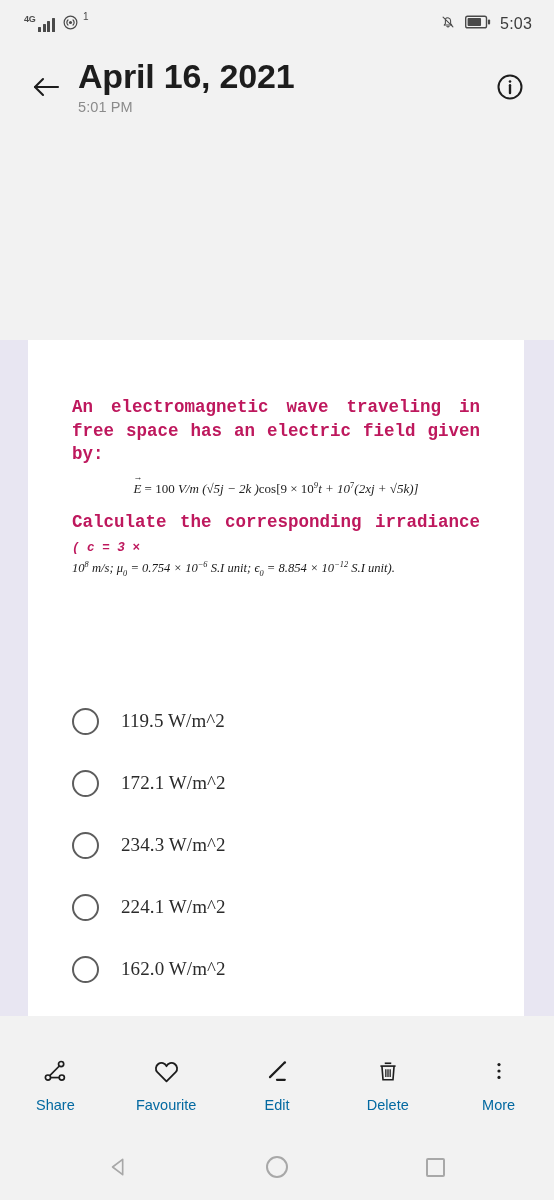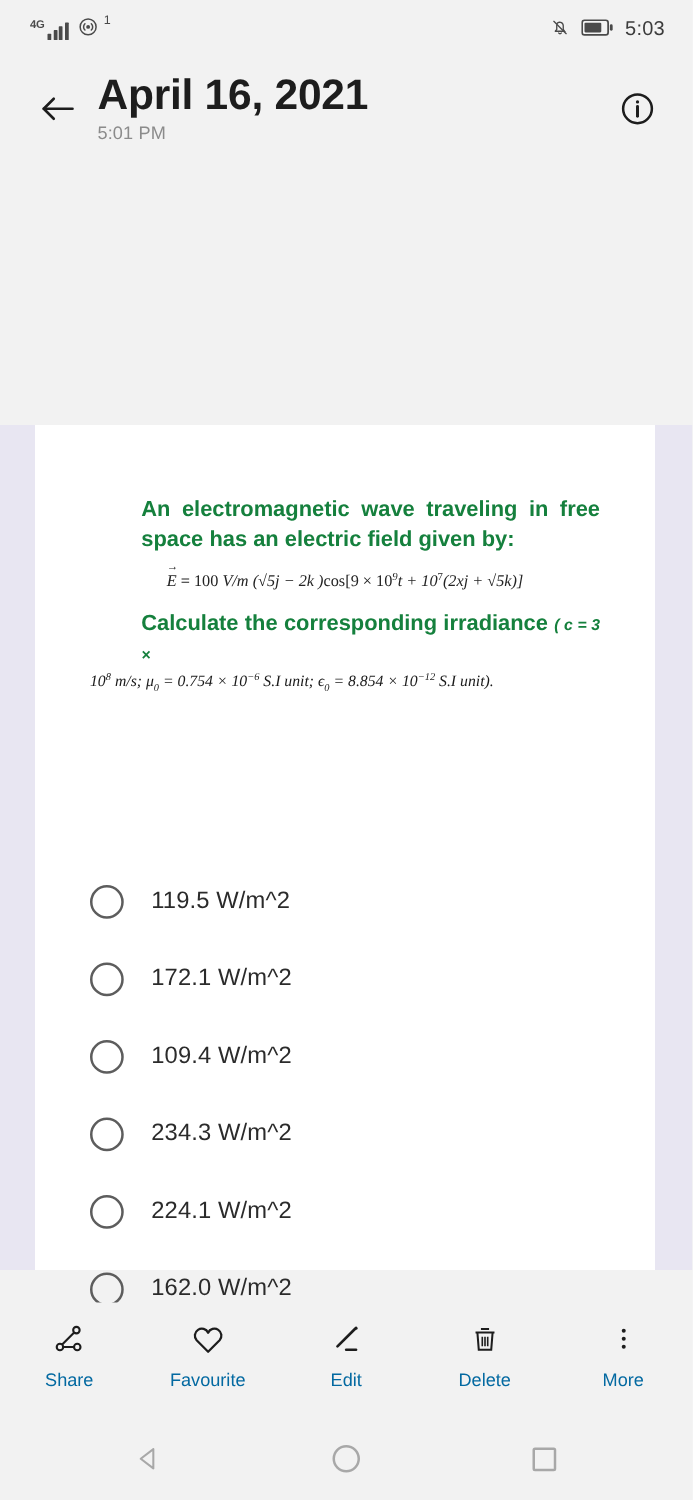--- a/index.html
+++ b/index.html
@@ -83,26 +83,25 @@
   }
   .card {
     position: absolute;
     left: 28px; right: 30px; top: 0; bottom: 0;
     background: #ffffff;
   }
   .doc {
     padding: 56px 44px 0 44px;
   }
   .doc p {
-    font-family: Liberation Sans, sans-serif;
-    color: #15803d;
+    font-family: Liberation Mono, monospace;
+    color: #be185d;
     text-align: justify;
     font-size: 17.5px;
     line-height: 1.35;
-    margin-left: 41px;
   }
   .doc p.lead { font-weight: bold; }
   .eq {
     font-family: "Liberation Serif", serif;
     text-align: center;
     font-size: 13px;
     color: #232323;
     margin: 14px 0 14px 0;
     font-style: italic;
     white-space: nowrap;
@@ -129,20 +128,21 @@
   
   .options {
     position: absolute;
     left: 44px; right: 44px;
     top: 350px;
   }
   .opt {
     display: flex; align-items: center;
     height: 62px;
     gap: 22px;
+    font-family: Liberation Serif, serif;
   }
   .radio {
     width: 27px; height: 27px; flex: 0 0 27px;
     border: 2.4px solid #5d5d5d;
     border-radius: 50%;
   }
   .opt-label {
     font-size: 19px; color: #2b2b2b; letter-spacing: .1px;
   }
 
@@ -283,24 +283,20 @@
           <div class="opt">
             <span class="radio"></span>
             <span class="opt-label">119.5 W/m^2</span>
           </div>
           <div class="opt">
             <span class="radio"></span>
             <span class="opt-label">172.1 W/m^2</span>
           </div>
           <div class="opt">
             <span class="radio"></span>
-            <span class="opt-label">109.4 W/m^2</span>
-          </div>
-          <div class="opt">
-            <span class="radio"></span>
             <span class="opt-label">234.3 W/m^2</span>
           </div>
           <div class="opt">
             <span class="radio"></span>
             <span class="opt-label">224.1 W/m^2</span>
           </div>
           <div class="opt">
             <span class="radio"></span>
             <span class="opt-label">162.0 W/m^2</span>
           </div>

